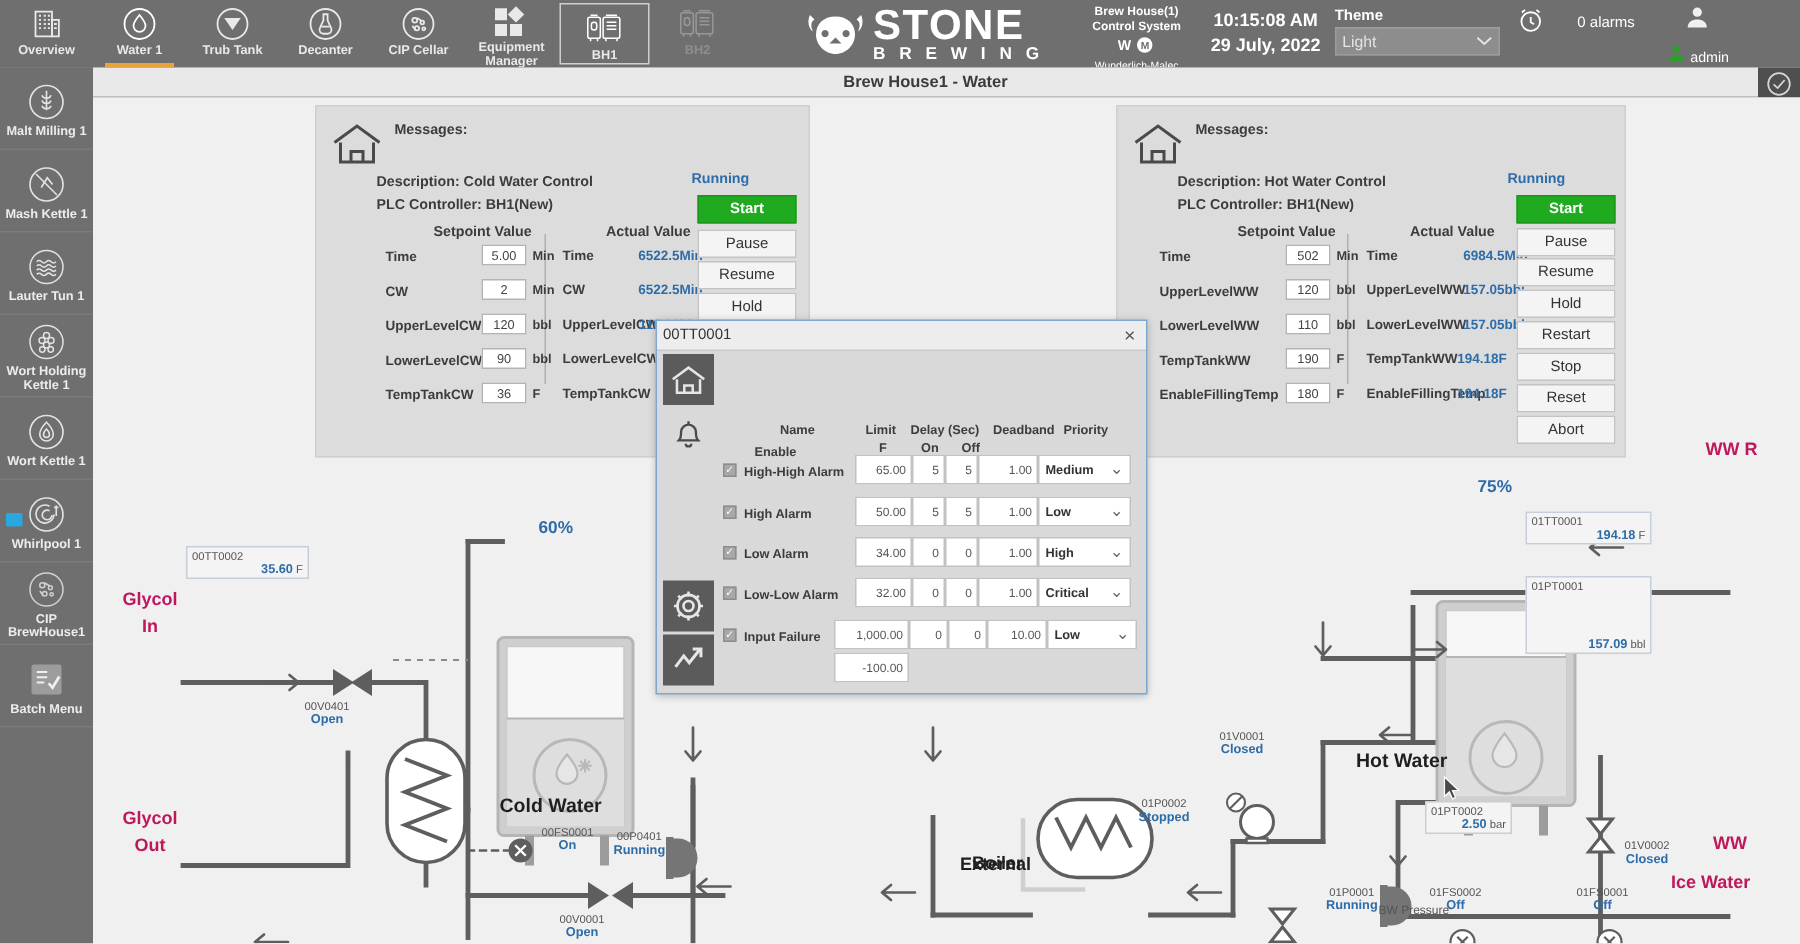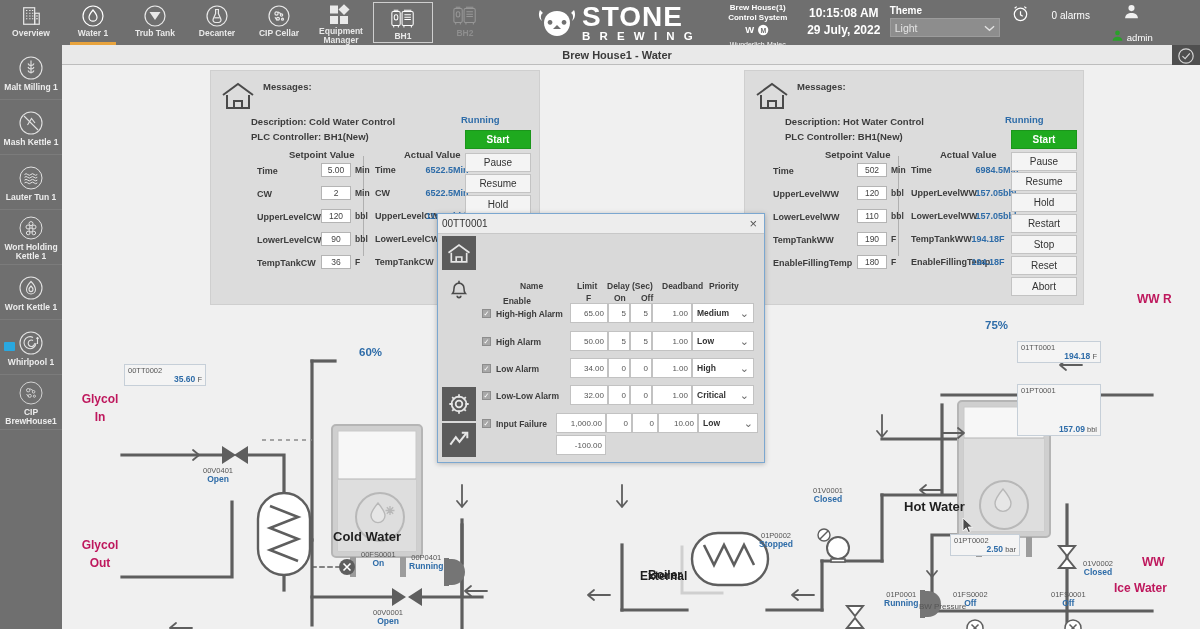--- a/index.html
+++ b/index.html
@@ -421,20 +421,30 @@
         <circle cx="10.2" cy="10.2" r="1.7"></circle>
           <circle cx="15.6" cy="11.8" r="1.3"></circle>
         <circle cx="11.8" cy="15.8" r="1.5"></circle>
           <circle cx="16.4" cy="16.2" r="1.1"></circle>
         <path d="M8.6 14 L10.8 17.4M11.6 8.5 L15 10.5"></path>
       </svg>
     </span>
     <span>CIP BrewHouse1</span>
   </div>
 
+  <div class="sideitem">
+    <span class="ico">
+      <svg width="26" height="24" viewBox="0 0 26 24" fill="#9c9c9c">
+        <rect x="3" y="2" width="20" height="20" rx="1.5" fill="#9c9c9c"></rect>
+        <path d="M6.5 7h7M6.5 10.5h7M6.5 14h5" stroke="#f0f0f0" stroke-width="1.4" fill="none"></path>
+        <path d="M14.5 14.5 L17 17.5 L21.5 10" stroke="#f0f0f0" stroke-width="1.8" fill="none"></path>
+      </svg>
+    </span>
+    <span>Batch Menu</span>
+  </div>
 </div>
 
 <div id="canvas">
 
   <svg class="pid" width="1138" height="564">
     <g stroke="#5e5e5e" stroke-width="3.2" fill="none" stroke-linecap="square">
 
       <path d="M60 390 L160 390"></path>
       <path d="M185 390 L222 390 L222 430"></path>
 
@@ -608,21 +618,21 @@
   <div class="tagbox" style="left:955px; top:276px; width:84px;">
     <div>01TT0001</div>
     <div style="text-align:right;"><span class="v">194.18</span>
       <span class="u">F</span></div>
   </div>
   <div class="tagbox" style="left:955px; top:319px; width:84px;">
     <div>01PT0001</div>
     <div style="text-align:right;margin-top:30px;"><span class="v">157.09</span>
       <span class="u">bbl</span></div>
   </div>
-  <div class="tagbox" style="left:888px; top:469px; width:70px;">
+  <div class="tagbox" style="left:888px; top:469px; width:58px;">
     <div>01PT0002</div>
     <div style="text-align:right;"><span class="v">2.50</span>
       <span class="u">bar</span></div>
   </div>
 
   <div class="devlbl" style="left:141px; top:401px;">
     <span>00V0401</span>
     <span class="st">Open</span>
   </div>
   <div class="devlbl" style="left:311px; top:543px;">

